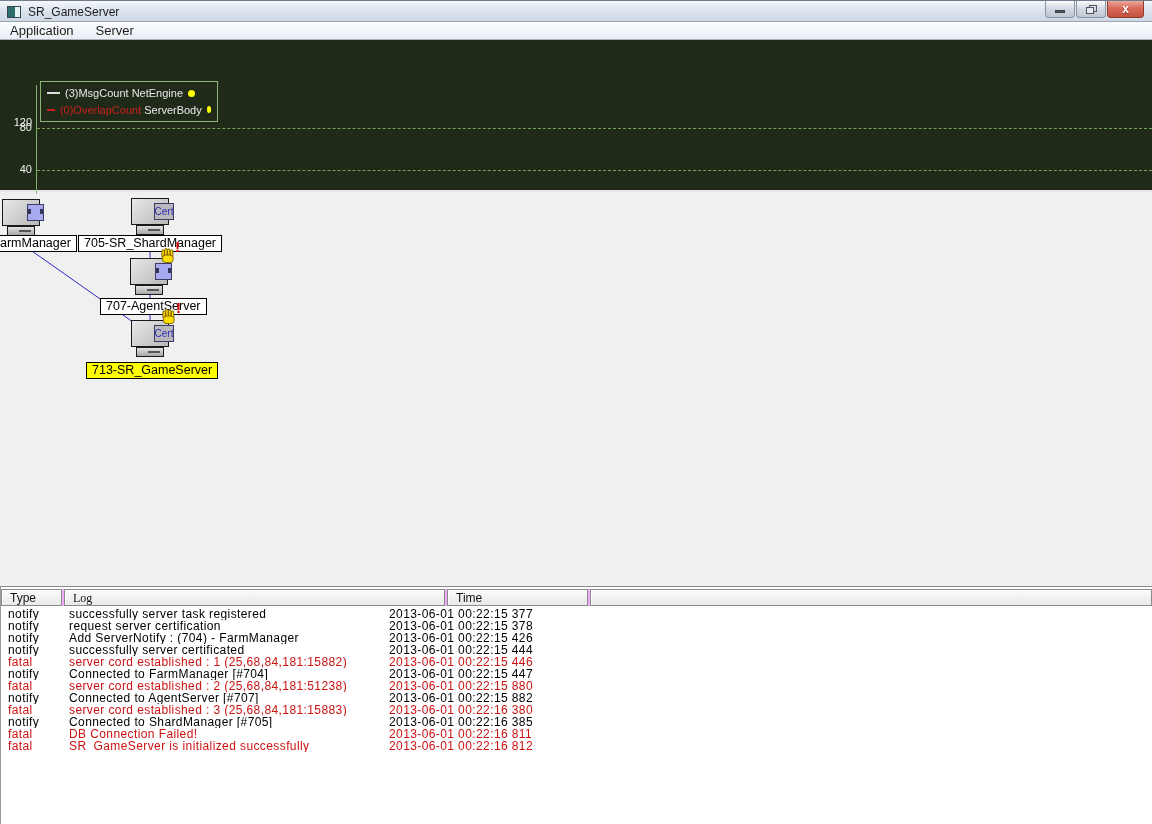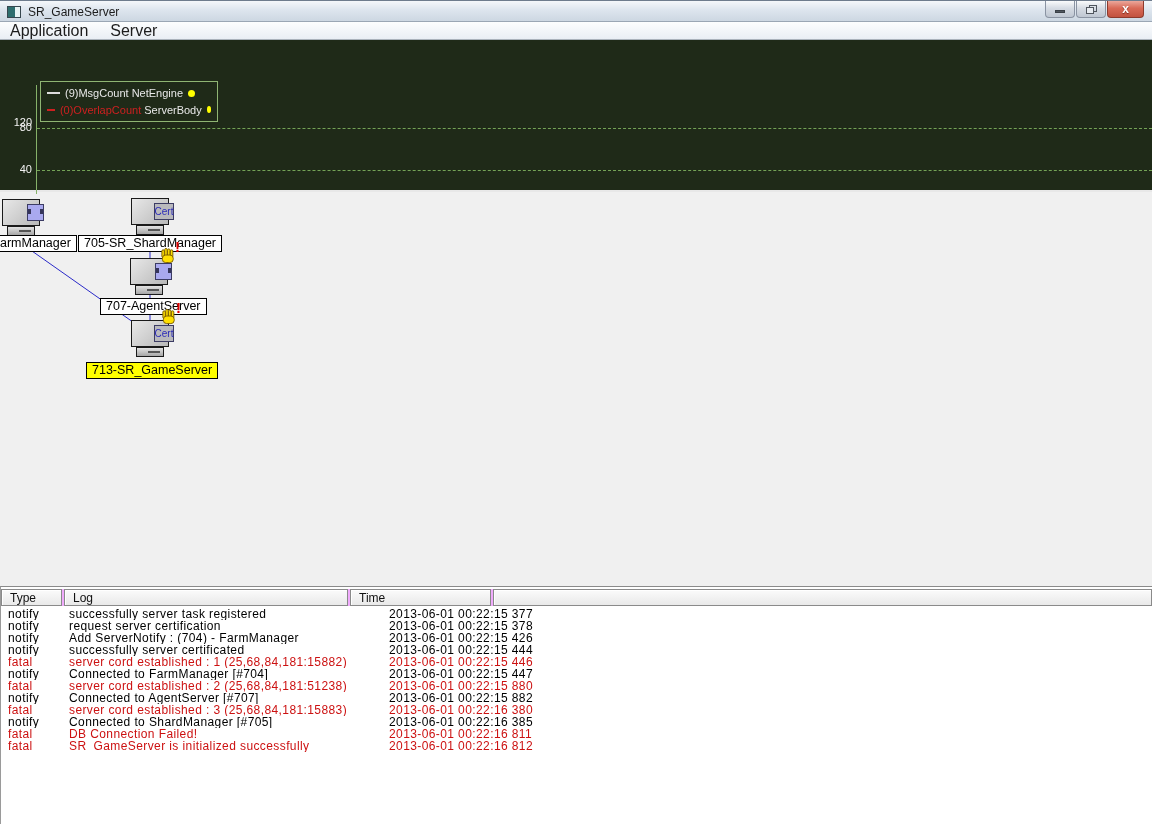--- a/index.html
+++ b/index.html
@@ -30,21 +30,21 @@
   .glyph-restore .r1 { position:absolute; right:0; top:0; width:8px; height:7px; border:1px solid #50565e; background:transparent; }
   .glyph-restore .r2 { position:absolute; left:0; bottom:0; width:8px; height:7px; border:1px solid #50565e; background:#e7ebf0; }
   .glyph-x { font-size:12px; font-weight:bold; color:#fff; text-shadow:0 1px 1px #7c2a1c; line-height:15px; }
 
   
   .menubar {
     position:absolute; top:22px; left:0; width:1152px; height:18px;
     background:linear-gradient(#fcfdfe,#e9eef4); border-bottom:1px solid #aab2bb;
     display:flex; align-items:center; padding-left:10px; gap:22px;
   }
-  .menu-item { font-size:16px; color:#1c1c1c; }
+  .menu-item { font-size:13px; color:#1c1c1c; }
 
   
   .chart { position:absolute; top:40px; left:0; width:1152px; height:152px; background:#1f2a18; border-bottom:2px solid #e8e8e8; }
   .ytick { position:absolute; width:30px; text-align:right; font-size:11px; color:#f2f2f2; }
   .axis-v { position:absolute; left:36px; top:45px; width:1px; height:126px; background:#86b269; }
   .gridline { position:absolute; left:37px; right:0; height:0; border-top:1px dashed #74a356; }
   .zeroline { position:absolute; left:37px; right:0; height:1px; background:#86b269; }
   .legend {
     position:absolute; left:40px; top:41px; width:178px; height:41px;
     border:1px solid #8fb573; padding:3px 6px; display:flex; flex-direction:column; justify-content:space-around;
@@ -95,21 +95,21 @@
     position:absolute; top:586px; left:0; width:1152px; height:238px;
     background:#fff; border-top:1px solid #8a8a8a; border-left:1px solid #9a9a9a;
   }
   .log-header { display:flex; height:17px; margin-top:2px; background:#f0abfc; }
   .hdr-cell {
     height:17px; background:linear-gradient(#fbfbfb,#e9e9e9);
     border:1px solid #8a8a8a; box-shadow:inset 1px 1px 0 #ffffff;
     font-size:12px; color:#111; padding:1px 0 0 8px; margin-right:2px;
   }
   .hdr-type { width:61px; }
-  .hdr-log { width:284px; }
+  .hdr-log { width:381px;font-family:Liberation Serif, serif; }
   .hdr-time { width:141px; }
   .hdr-fill { flex:1; margin-right:0; }
   .log-rows { margin-top:2px; }
   .log-row { display:flex; height:12px; font-size:12px; letter-spacing:0.4px; color:#000; line-height:12px; }
   .log-row.fatal { color:#cc1111; }
   .cell-type { width:62px; padding-left:7px; overflow:hidden; white-space:nowrap; }
   .cell-log { width:322px; padding-left:6px; overflow:hidden; white-space:nowrap; }
   .cell-time { padding-left:4px; white-space:nowrap; }
 </style>
 </head>
@@ -146,21 +146,21 @@
     <div class="ytick" style="top:81px; left:2px;">80</div>
     <div class="ytick" style="top:123px; left:2px;">40</div>
     <div class="ytick" style="top:164px; left:2px;">0</div>
     <div class="axis-v"></div>
     <div class="gridline" style="top:88px;"></div>
     <div class="gridline" style="top:130px;"></div>
     <div class="zeroline" style="top:171px;"></div>
     <div class="legend">
       <div class="legend-row">
         <span class="legend-dash dash-white"></span>
-          <span class="legend-counter-0">(9)MsgCount</span>
+          <span class="legend-counter-0">(3)MsgCount</span>
           <span class="lg-sp legend-target"> </span>
           <span class="legend-target">NetEngine</span>
           <span class="legend-dot"></span>
       </div>
       <div class="legend-row">
         <span class="legend-dash dash-red"></span>
           <span class="legend-counter-1">(0)OverlapCount</span>
           <span class="lg-sp legend-target"> </span>
           <span class="legend-target">ServerBody</span>
           <span class="legend-dot"></span>

